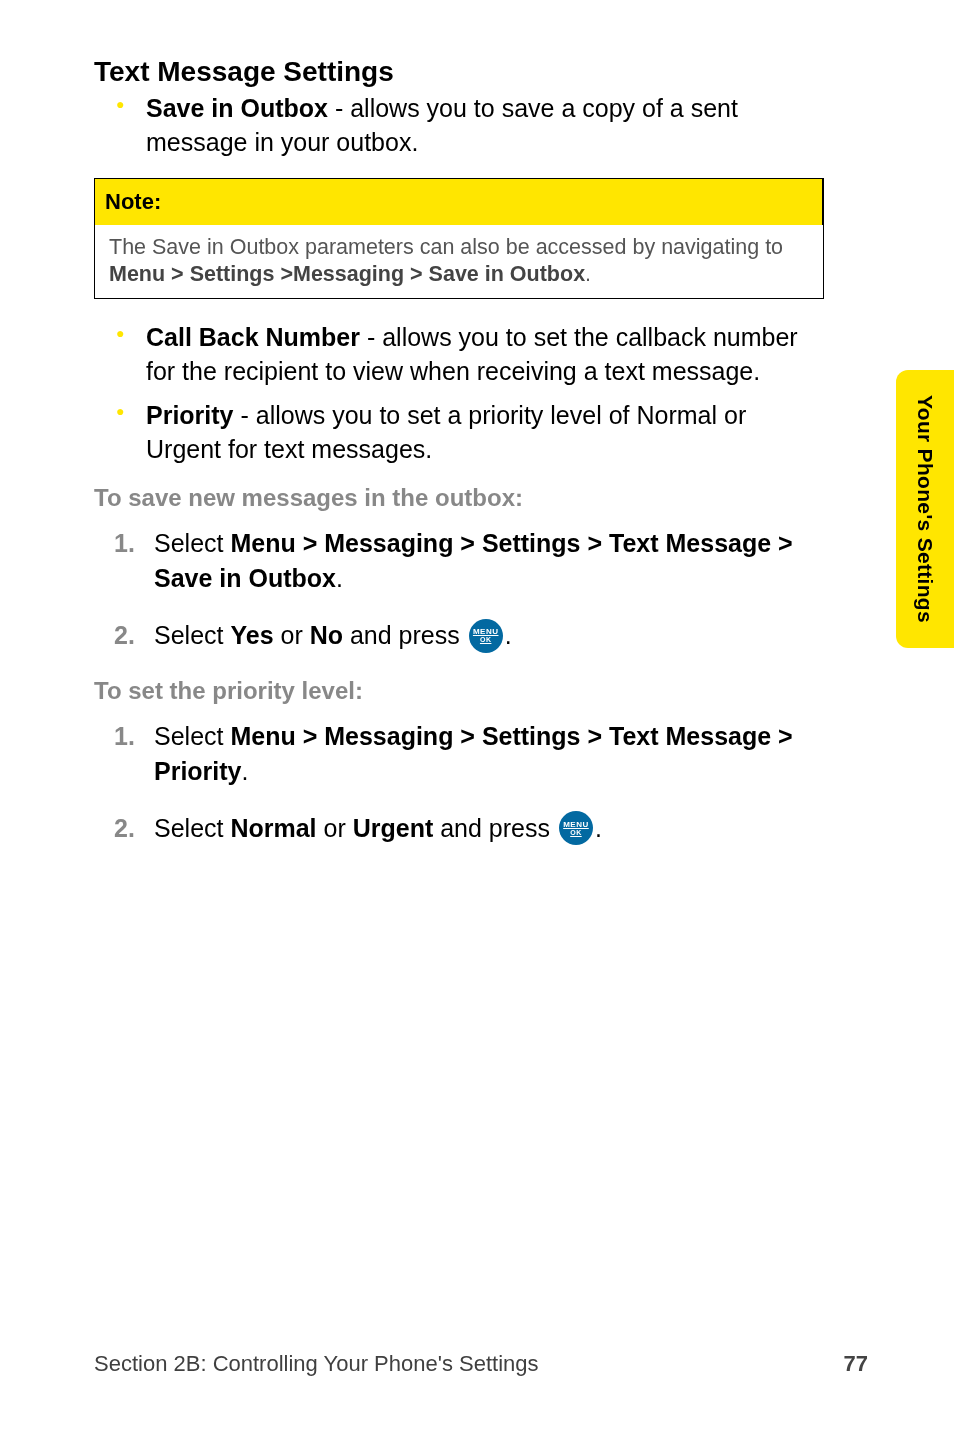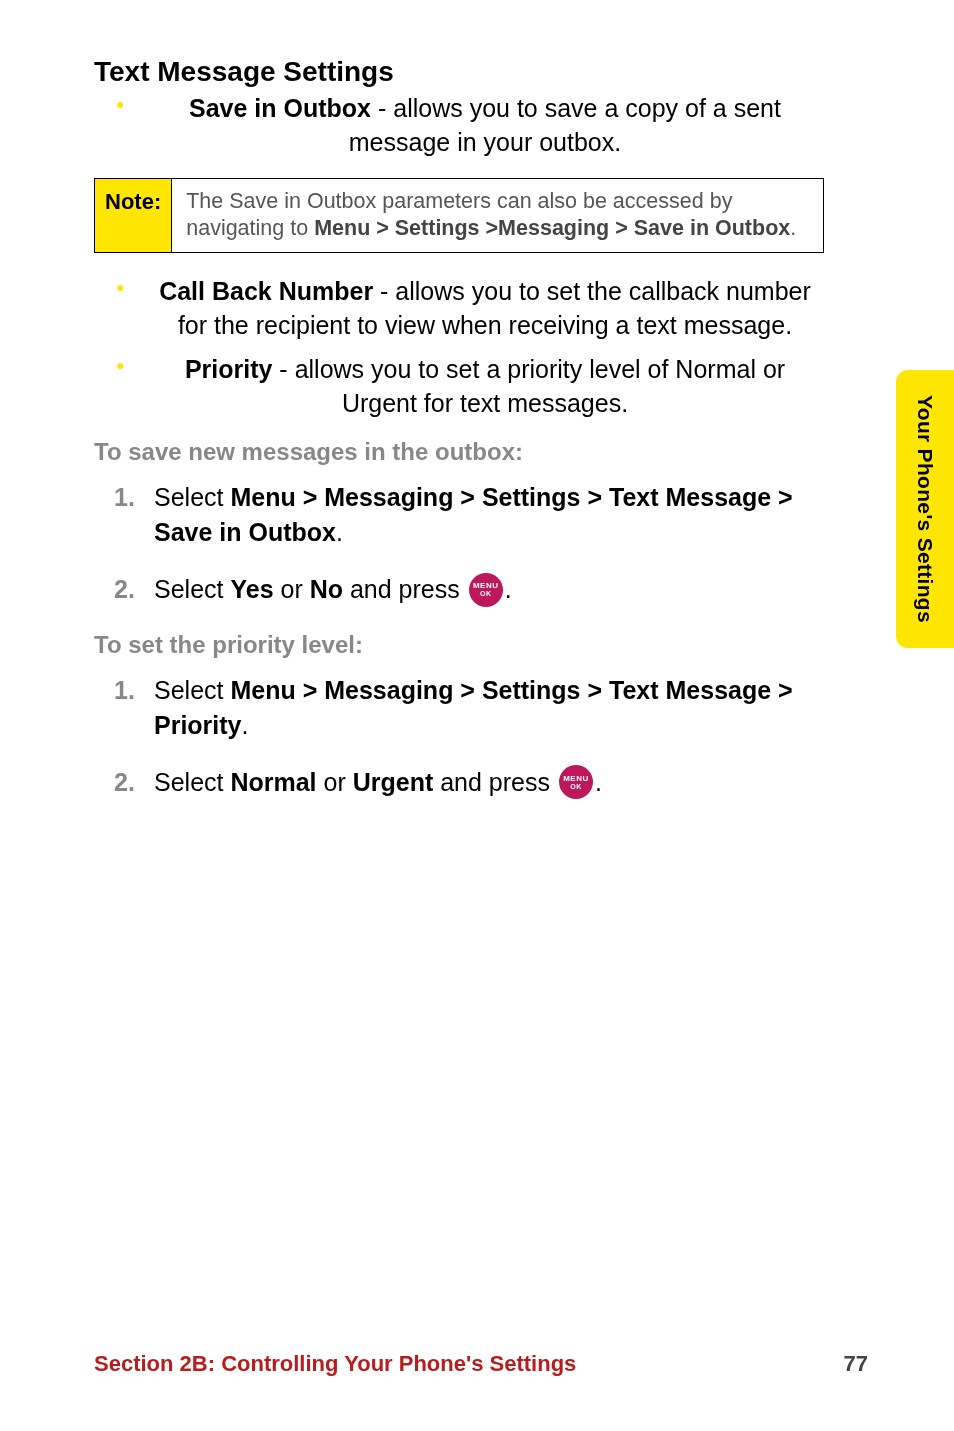--- a/index.html
+++ b/index.html
@@ -47,35 +47,35 @@
     ul.bullets {
       list-style: none;
       margin: 4px 10px 18px 22px;
     }
     ul.bullets > li {
       position: relative;
       padding-left: 30px;
       font-size: 25px;
       line-height: 1.35;
       margin-bottom: 10px;
-      text-align: center;
     }
     ul.bullets > li::before {
       content: "●";
       color: #ffe600;
       position: absolute;
       left: 0;
       top: 3px;
       font-size: 14px;
     }
     .bold { font-weight: 700; }
     .notebox {
       display: flex;
       border: 1px solid #000;
       margin: 14px 10px 22px 0;
+      flex-direction: column;
     }
     .notebox .label {
       background: #ffe600;
       font-weight: 700;
       font-size: 22px;
       padding: 10px 10px;
       border-right: 1px solid #000;
       display: flex;
       align-items: flex-start;
       min-width: 76px;
@@ -115,47 +115,48 @@
       font-weight: 700;
       color: #888;
       font-size: 25px;
     }
     .icon-menu {
       display: inline-flex;
       vertical-align: middle;
       width: 34px;
       height: 34px;
       border-radius: 50%;
-      background: #be185d;
+      background: #0369a1;
       color: #fff;
       align-items: center;
       justify-content: center;
       flex-direction: column;
       font-size: 8px;
       font-weight: 700;
       line-height: 1;
       margin: 0 2px;
       position: relative;
       top: -2px;
+      text-decoration: underline;
     }
     .icon-menu .l1 { font-size: 8px; letter-spacing: 0.5px; }
     .icon-menu .l2 { font-size: 7px; letter-spacing: 0.5px; }
     .footer {
       position: absolute;
       bottom: 54px;
       left: 94px;
       right: 86px;
       display: flex;
       justify-content: space-between;
       align-items: baseline;
     }
     .footer .left {
-      font-weight: 700;
+      font-weight: 400;
       font-size: 22px;
-      color: #b91c1c;
+      color: #404040;
     }
     .footer .right {
       font-weight: 700;
       font-size: 22px;
       color: #444;
     }
   </style>
 </head>
 <body>
 

